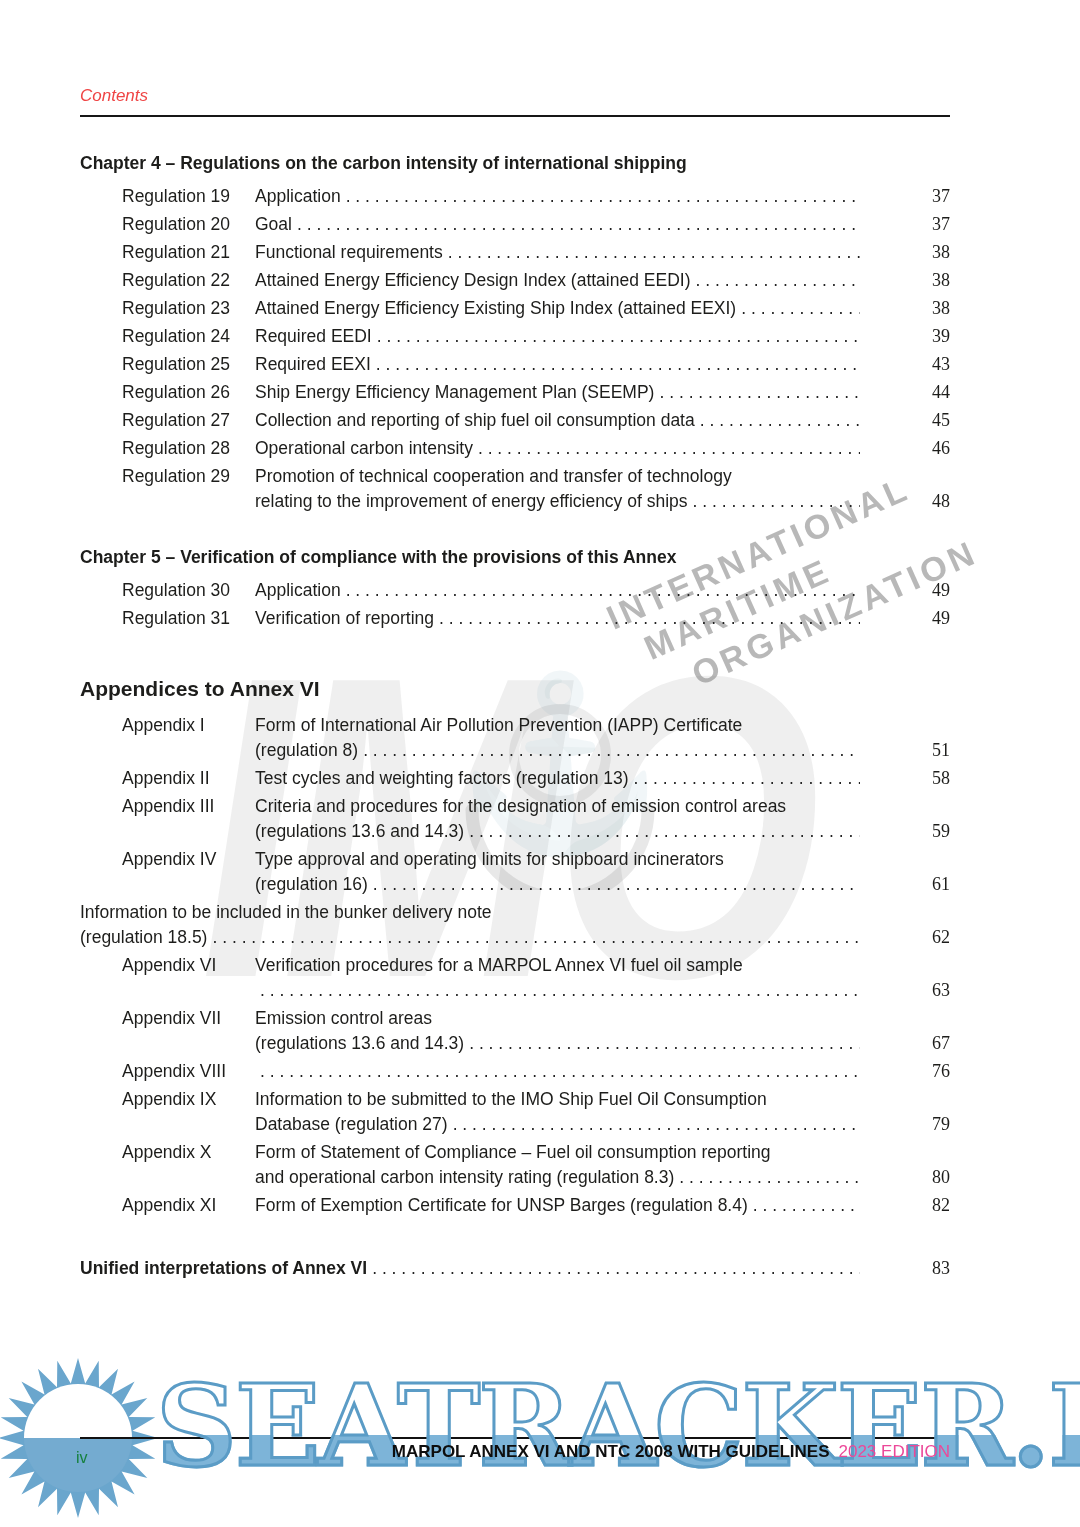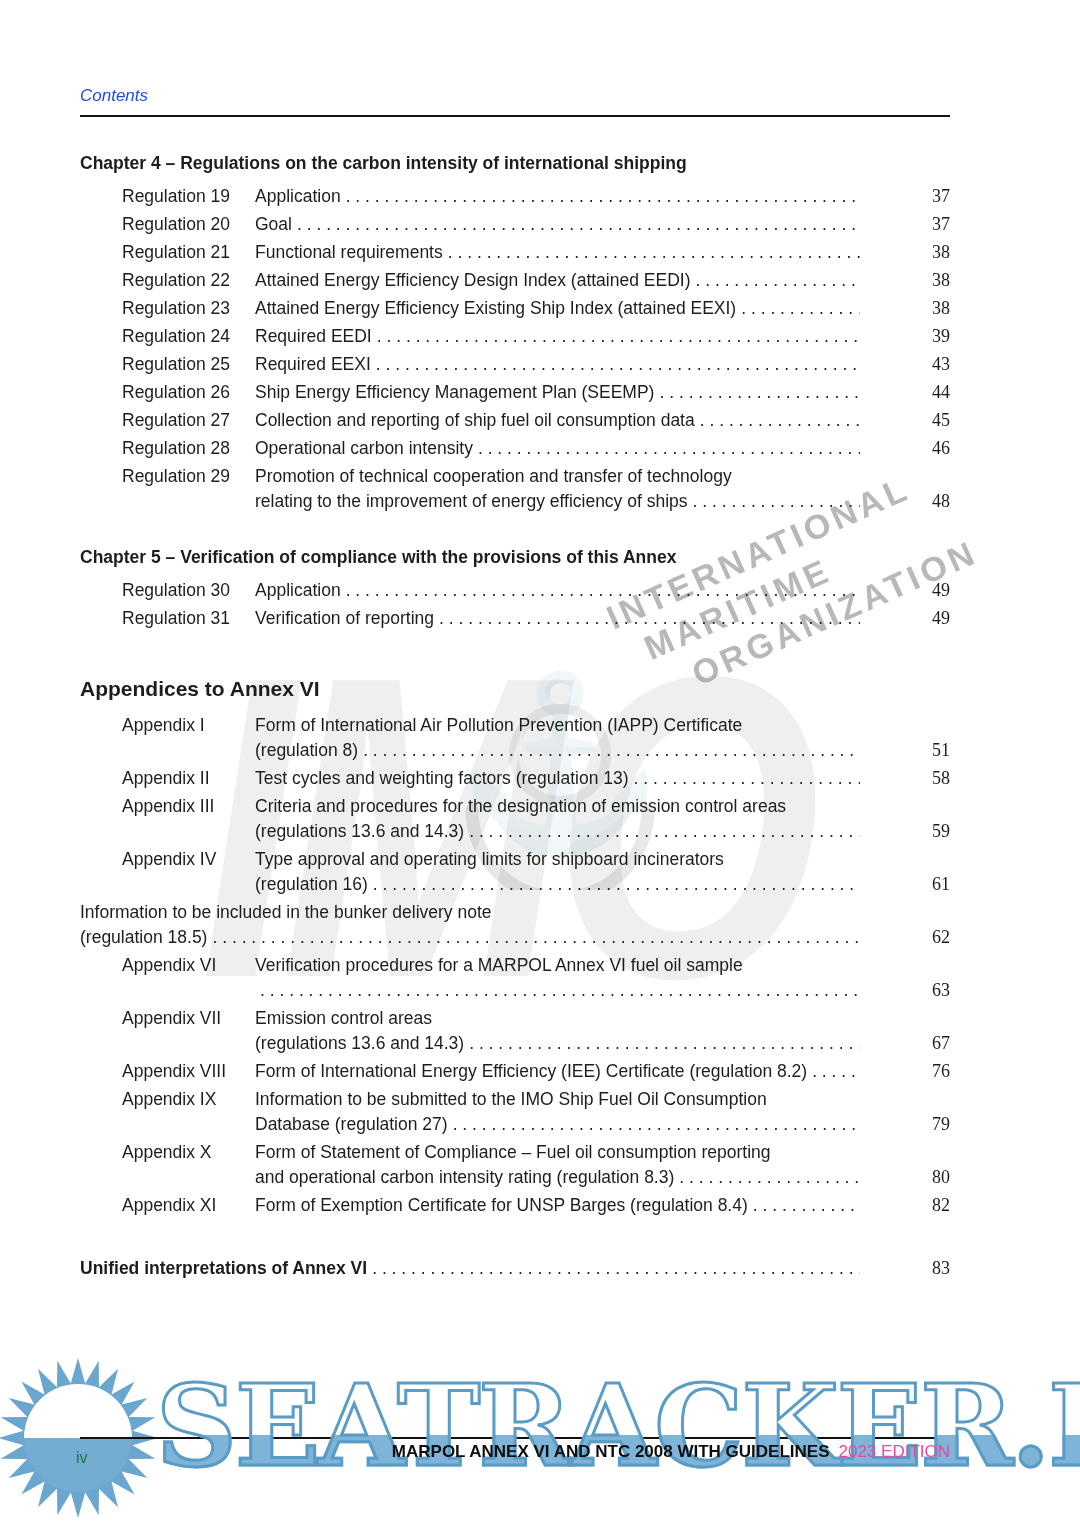--- a/index.html
+++ b/index.html
@@ -3,21 +3,21 @@
 <meta charset="utf-8">
 <style>
   html,body{margin:0;padding:0;background:#9a9a9a;}
   .page{
     position:relative;width:1080px;height:1527px;background:#ffffff;
     margin:0 auto;overflow:hidden;
     font-family:"Liberation Sans",sans-serif;color:#1d1d1b;
   }
   
   .content{position:relative;z-index:1;padding:86px 130px 0 80px;}
-  .running-title{font-style:italic;font-size:17px;line-height:20px;color:#1d4ed8;}
+  .running-title{font-style:italic;font-size:17px;line-height:20px;color:#ef4444;}
   .head-rule{border:0;border-top:2px solid #161616;margin:9px 0 0 0;}
   
   .toc{font-size:17.5px;}
   .toc-section.chapter{margin-top:31px;}
   .toc-section.appendices{margin-top:46px;}
   .toc-section.standalone{margin-top:38px;}
   .toc-section:first-child{margin-top:34px;}
   .sec-heading{font-weight:bold;line-height:24px;}
   .sec-heading.chapter{font-size:17.5px;margin-bottom:9px;}
   .sec-heading.appendices{font-size:21px;margin-bottom:12px;}
@@ -315,21 +315,20 @@
                 <span class="line-text">(regulations 13.6 and 14.3)</span>
                 <span class="leader">. . . . . . . . . . . . . . . . . . . . . . . . . . . . . . . . . . . . . . . . . . . . . . . . . . . . . . . . . . . . . . . . . . . . . . . . . . . . . . . . . . . . . . . . . . . . . . . . . . . . . . . . . . . . . . . . . . . . . . . . . . . . . . . . . . . . . . . . . . . . . . . . . . . . . . . . . . . . . . . . . . . . . . . . . . </span>
                 <span class="pageno">67</span>
               </div>
             </div>
           </div>
           <div class="toc-entry">
             <span class="entry-label">Appendix VIII</span>
             <div class="entry-body">
               <div class="toc-line">
-                <span class="line-text">Form of International Energy Efficiency (IEE) Certificate (regulation 8.2)</span>
                 <span class="leader">. . . . . . . . . . . . . . . . . . . . . . . . . . . . . . . . . . . . . . . . . . . . . . . . . . . . . . . . . . . . . . . . . . . . . . . . . . . . . . . . . . . . . . . . . . . . . . . . . . . . . . . . . . . . . . . . . . . . . . . . . . . . . . . . . . . . . . . . . . . . . . . . . . . . . . . . . . . . . . . . . . . . . . . . . . </span>
                 <span class="pageno">76</span>
               </div>
             </div>
           </div>
           <div class="toc-entry">
             <span class="entry-label">Appendix IX</span>
             <div class="entry-body">
               <div class="toc-line">
                 <span class="line-text">Information to be submitted to the IMO Ship Fuel Oil Consumption</span>

